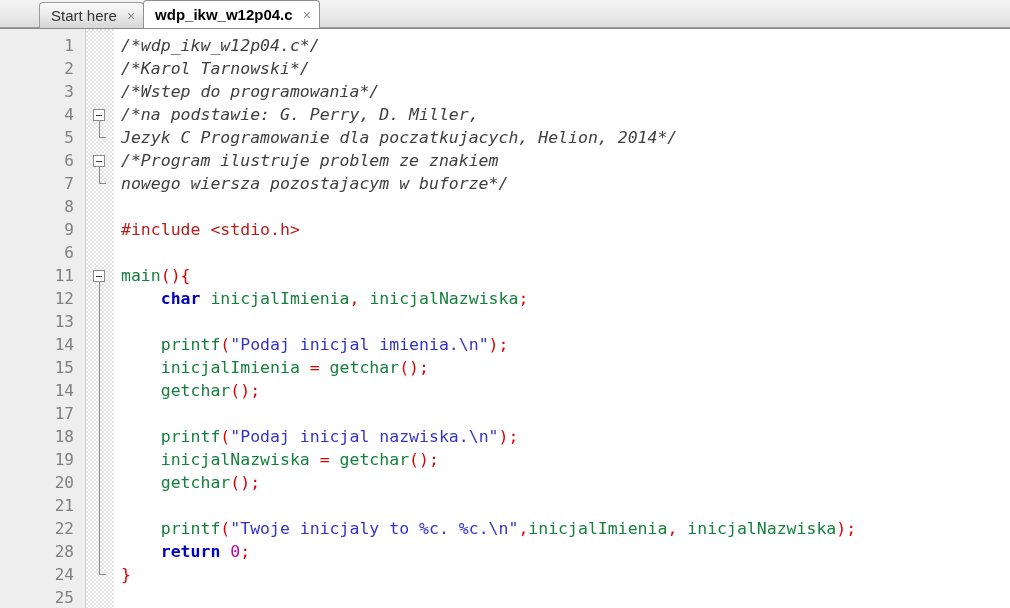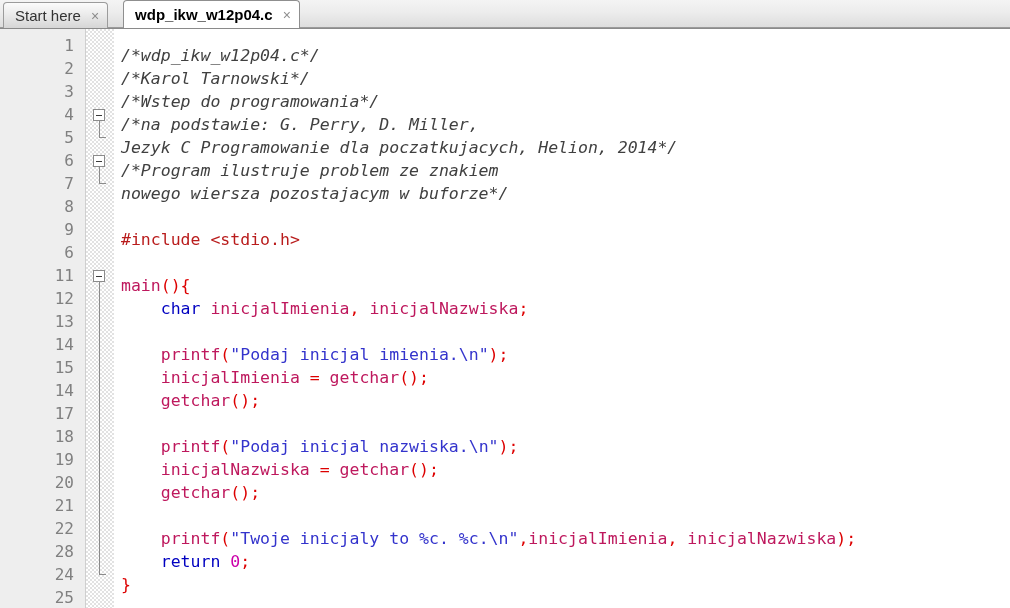--- a/index.html
+++ b/index.html
@@ -55,29 +55,29 @@
     line-height: 1;
     color: #1a1a1a;
     white-space: nowrap;
     user-select: none;
     z-index: 1;
   }
   .tab.inactive {
     background: linear-gradient(to bottom, #fbfbfb 0%, #ededed 40%, #d6d6d6 100%);
     color: #333333;
     height: 26px;
+    margin-left: 36px;
   }
   .tab.active {
     background: #ffffff;
     font-weight: bold;
     color: #000000;
     height: 28px;
     z-index: 3;
     border-color: #8f8f8f;
-    margin-left: 16px;
   }
   .tab.active::after {
     content: "";
     position: absolute;
     left: 0; right: 0; bottom: -1px;
     height: 2px;
     background: #ffffff;
     z-index: 4;
   }
 
@@ -174,43 +174,43 @@
     top: 5px;
     width: 6px;
     height: 1px;
     background: #3a3a3a;
   }
 
   
   .code {
     position: relative;
     flex: 1 1 auto;
-    padding-top: 15px;
+    padding-top: 5px;
     padding-left: 7px;
     background: #ffffff;
     overflow: hidden;
     font-family: "DejaVu Sans Mono", monospace;
     font-size: 16.5px;
     white-space: pre;
   }
   .code .cline {
     height: 23px;
     line-height: 23px;
     white-space: pre;
     color: #000000;
   }
 
   
   .t-comment  { color: #404040; font-style: italic; }
   .t-pre      { color: #b91c1c; }
-  .t-kw       { color: #0000c0; font-weight: normal; }
+  .t-kw       { color: #0000c0; font-weight: bold; }
   .t-str      { color: #3333cc; }
   .t-num      { color: #cc00aa; }
   .t-op       { color: #dd0000; }
-  .t-plain    { color: #be185d; }
+  .t-plain    { color: #15803d; }
 </style>
 </head>
 <body>
 
 <div id="app">
 
   <div class="tabbar" id="tabbar">
       <div class="tab inactive">
         <span>Start here</span>
         <span class="tab-close">×</span>

